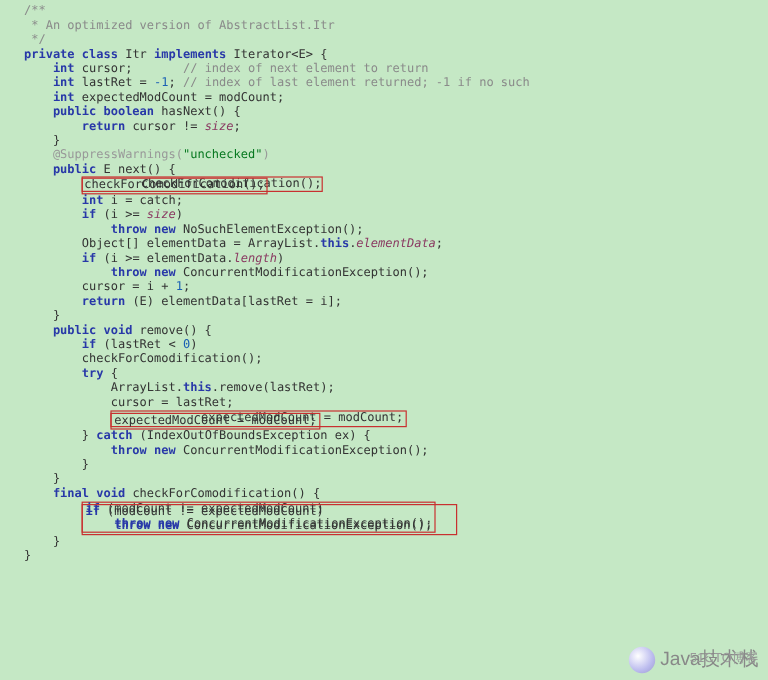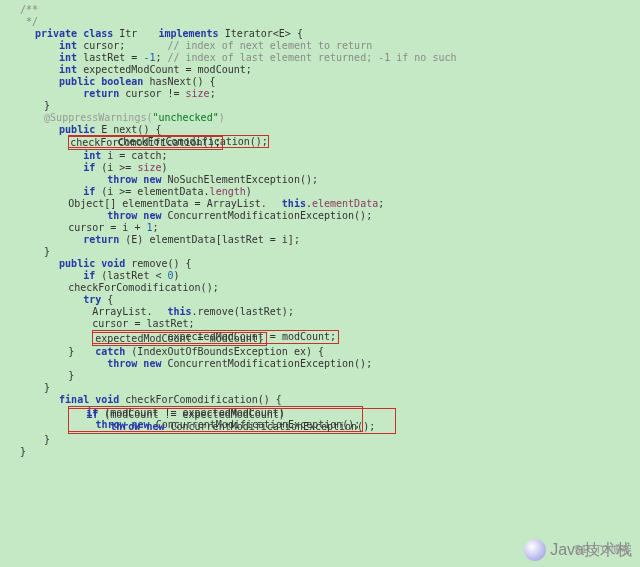--- a/index.html
+++ b/index.html
@@ -1,53 +1,54 @@
 <!DOCTYPE html>
 <html><head>
 <meta charset="utf-8">
 <style>
 * { margin:0; padding:0; box-sizing:border-box; }
 body { width:640px; height:567px; background:#c5e8c5; font-family:Consolas,Monaco,monospace; font-size:10px; line-height:12px; padding:4px 0 4px 20px; position:relative; overflow:hidden; color:#333; }
 .code-line { white-space:pre; }
 .c-comment { color:#8a8a8a; }
-.c-keyword { color:#2838a8; font-weight:bold;margin-left:15px; }
+.c-keyword { color:#2838a8; font-weight:bold; }
 .c-num { color:#1a5fb4; }
 .c-str { color:#077820; }
-.c-member { color:#8a3a62; }
+.c-member { color:#8a3a62;font-style:italic; }
 .c-anno { color:#999; }
 .code-line > span { }
 .redbox { border:1px solid #c83030; padding:0 2px; display:inline-block; }
 .watermark { position:absolute; right:8px; bottom:6px; color:#888; font-size:16px; font-family:sans-serif; display:flex; align-items:center; gap:4px; }
 .watermark .bubble { width:22px; height:22px; background:radial-gradient(circle at 35% 35%, #fff, #bbe 60%, #99c 100%); border-radius:50%; }
 .attrib { position:absolute; right:8px; bottom:12px; color:#999; font-size:11px; font-family:sans-serif; }
 </style>
 </head>
 <body>
 
 <div>
 <div class="code-line"><span class="c-comment">/**</span></div>
+<div class="code-line"><span class="c-comment"> * An optimized version of AbstractList.Itr</span></div>
 <div class="code-line"><span class="c-comment"> */</span></div>
 <div class="code-line"><span class="c-keyword">private class</span><span> Itr </span><span class="c-keyword">implements</span><span> Iterator&lt;E&gt; {</span></div>
 <div class="code-line"><span class="c-keyword">    int</span><span> cursor;       </span><span class="c-comment">// index of next element to return</span></div>
 <div class="code-line"><span class="c-keyword">    int</span><span> lastRet = </span><span class="c-num">-1</span><span>; </span><span class="c-comment">// index of last element returned; -1 if no such</span></div>
 <div class="code-line"><span class="c-keyword">    int</span><span> expectedModCount = modCount;</span></div>
 <div class="code-line"><span></span></div>
 <div class="code-line"><span class="c-keyword">    public boolean</span><span> hasNext() {</span></div>
 <div class="code-line"><span class="c-keyword">        return</span><span> cursor != </span><span class="c-member">size</span><span>;</span></div>
 <div class="code-line"><span>    }</span></div>
 <div class="code-line"><span></span></div>
 <div class="code-line"><span class="c-anno">    @SuppressWarnings(</span><span class="c-str">"unchecked"</span><span class="c-anno">)</span></div>
 <div class="code-line"><span class="c-keyword">    public</span><span> E next() {</span></div>
 <div class="code-line">        <span class="redbox" style="display:inline;padding:0">        checkForComodification();</span></div>
 <div class="code-line" style="margin-top:-12px">        <span class="redbox" style="padding:0 1px">checkForComodification();</span></div>
 <div class="code-line"><span class="c-keyword">        int</span><span> i = catch;</span></div>
 <div class="code-line"><span class="c-keyword">        if</span><span> (i &gt;= </span><span class="c-member">size</span><span>)</span></div>
 <div class="code-line"><span class="c-keyword">            throw new</span><span> NoSuchElementException();</span></div>
+<div class="code-line"><span>        Object[] elementData = ArrayList.</span><span class="c-keyword">this</span><span>.</span><span class="c-member">elementData</span><span>;</span></div>
 <div class="code-line"><span class="c-keyword">        if</span><span> (i &gt;= elementData.</span><span class="c-member">length</span><span>)</span></div>
-<div class="code-line"><span>        Object[] elementData = ArrayList.</span><span class="c-keyword">this</span><span>.</span><span class="c-member">elementData</span><span>;</span></div>
 <div class="code-line"><span class="c-keyword">            throw new</span><span> ConcurrentModificationException();</span></div>
 <div class="code-line"><span>        cursor = i + </span><span class="c-num">1</span><span>;</span></div>
 <div class="code-line"><span class="c-keyword">        return</span><span> (E) elementData[lastRet = i];</span></div>
 <div class="code-line"><span>    }</span></div>
 <div class="code-line"><span></span></div>
 <div class="code-line"><span class="c-keyword">    public void</span><span> remove() {</span></div>
 <div class="code-line"><span class="c-keyword">        if</span><span> (lastRet &lt; </span><span class="c-num">0</span><span>)</span></div>
 <div class="code-line"><span>        checkForComodification();</span></div>
 <div class="code-line"><span></span></div>
 <div class="code-line"><span class="c-keyword">        try</span><span> {</span></div>

